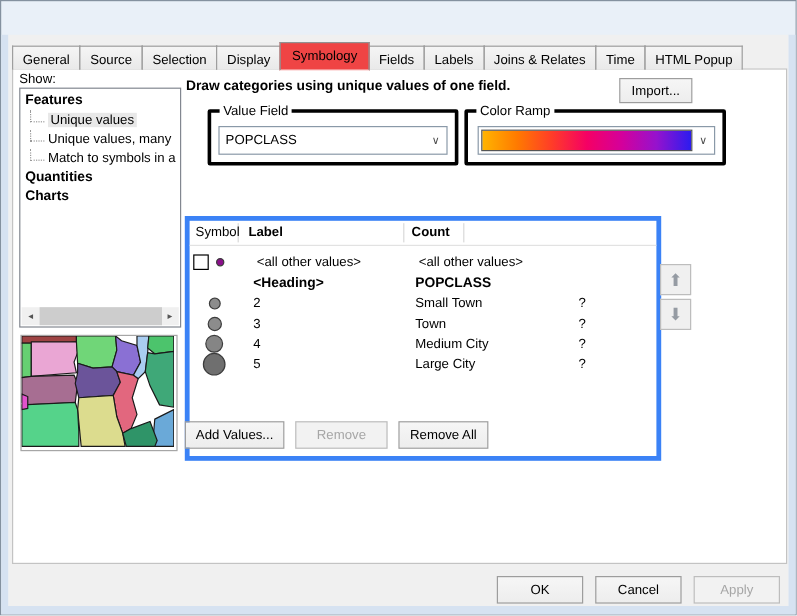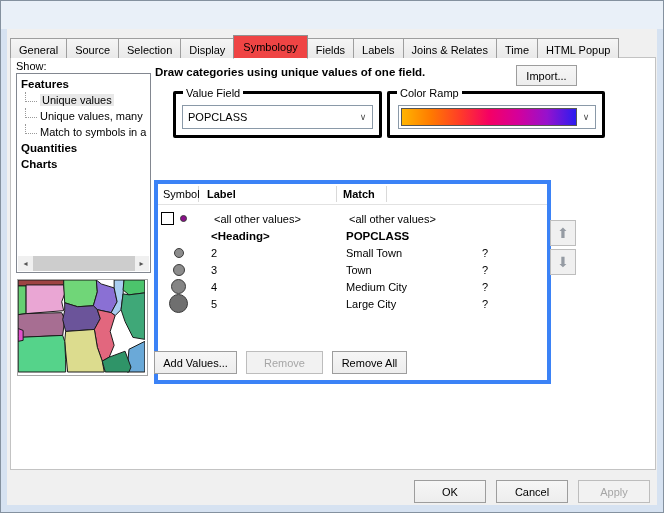--- a/index.html
+++ b/index.html
@@ -221,21 +221,21 @@
         <div class="combo combo-cr">
           <span class="ramp-bar" style="background: linear-gradient(90deg, rgb(255, 180, 0), rgb(255, 122, 0), rgb(255, 60, 40), rgb(245, 0, 100), rgb(212, 0, 155), rgb(150, 18, 205), rgb(43, 28, 240));"></span>
           <span class="combo-chevron">∨</span>
         </div>
       </div>
 
       <div class="vtable">
         <div class="vt-header">
           <span class="hc hc-symbol">Symbol</span>
           <span class="hc hc-label">Label</span>
-          <span class="hc hc-count">Match</span>
+          <span class="hc hc-count">Count</span>
         </div>
         <div class="vt-rows">
           <div class="vt-row">
             <span class="c-sym" style="justify-content:flex-start;padding-left:3px;">
               <span class="checkbox"></span>
               <span class="dot" style="width: 5px; height: 5px; background: rgb(139, 15, 139);"></span>
             </span>
             <span class="c-val">&lt;all other values&gt;</span>
             <span class="c-lab">&lt;all other values&gt;</span>
             <span class="c-cnt"></span>

